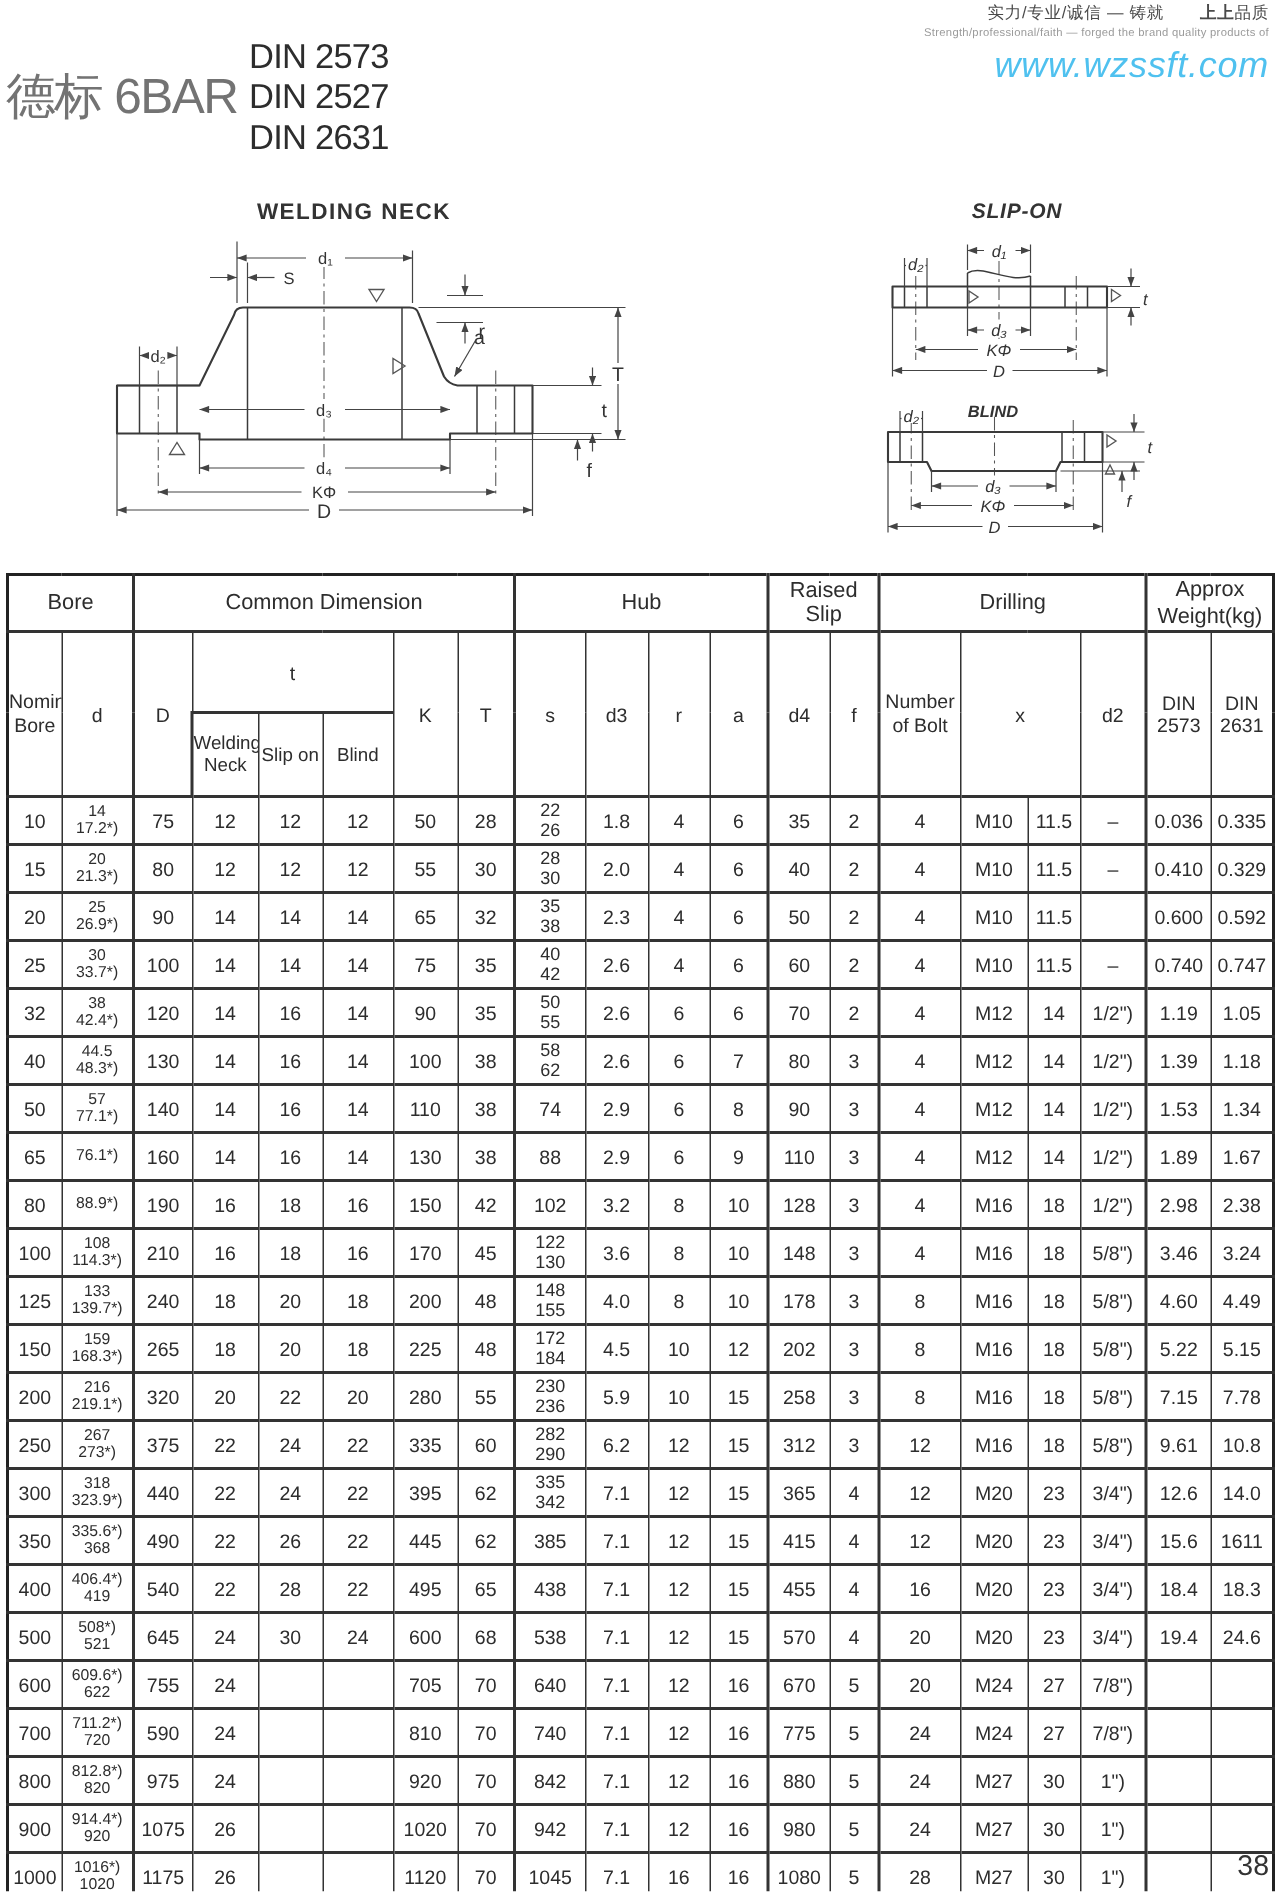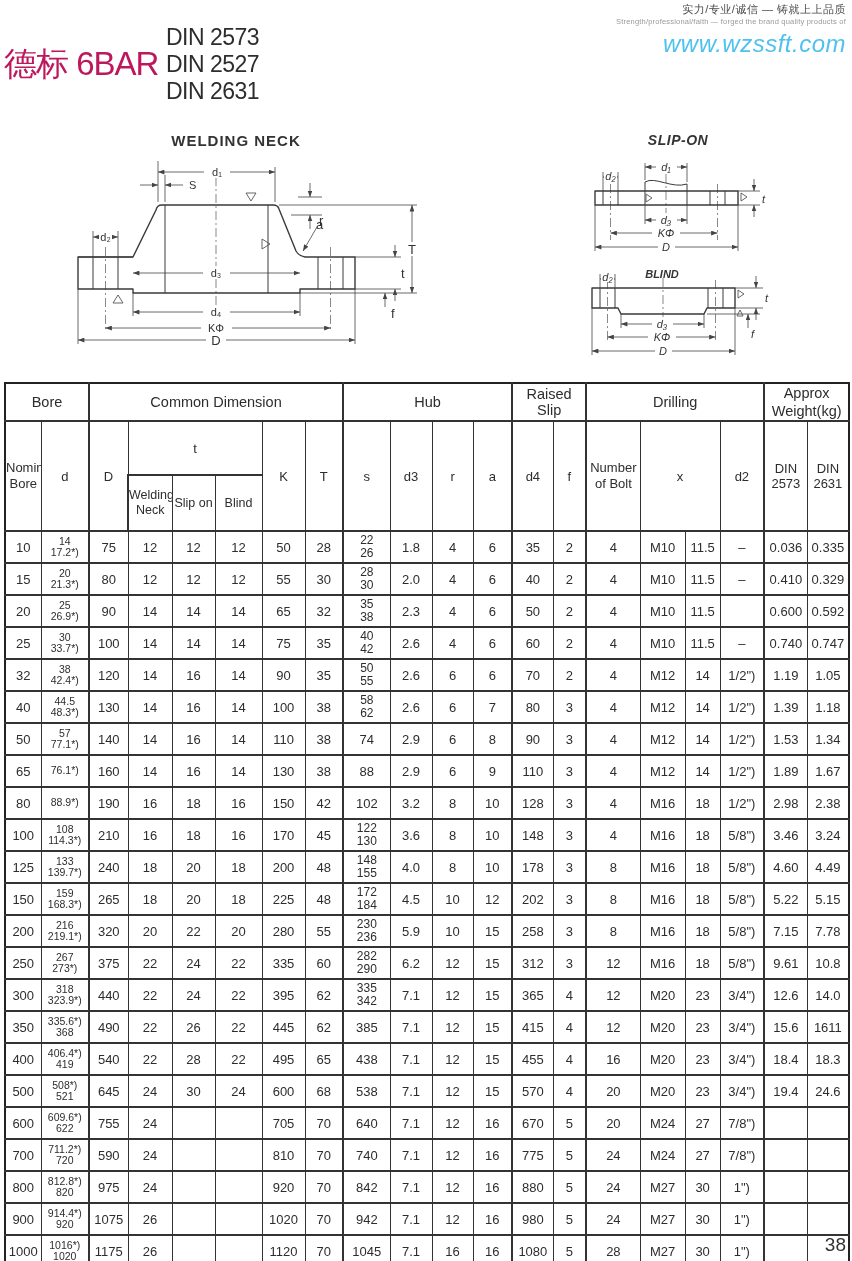--- a/index.html
+++ b/index.html
@@ -1,25 +1,25 @@
 <!DOCTYPE html>
 <html><head>
 <meta charset="utf-8">
 <style>
   html,body{margin:0;padding:0;background:#fff;}
   .page{position:relative;width:852px;height:1261px;background:#fff;overflow:hidden;
         font-family:"Liberation Sans",sans-serif;color:#2d2d2d;}
   
   .brand-slogan{position:absolute;top:3px;right:6px;text-align:right;line-height:1.25;}
   .slogan-cn{font-size:11px;color:#4a4a4a;letter-spacing:.5px;}
-  .slogan-cn b{font-weight:normal;}
+  .slogan-cn b{font-weight:bold;margin-left:24px;}
   .slogan-en{font-size:7.5px;color:#9a9a9a;letter-spacing:.2px;}
   .website{position:absolute;top:30px;right:6px;font-size:24px;font-style:italic;
            color:#4fc1ef;letter-spacing:.5px;}
-  .title-cn{position:absolute;left:4px;top:42px;font-size:33px;color:#be185d;
+  .title-cn{position:absolute;left:4px;top:42px;font-size:33px;color:#737373;
             letter-spacing:-1px;white-space:nowrap;}
   .din-list{position:absolute;left:166px;top:24px;font-size:23px;line-height:27px;
             color:#2d2d2d;letter-spacing:-.5px;}
   
   .drawing{position:absolute;}
   svg text{fill:#333;font-family:"Liberation Sans",sans-serif;}
   .part{fill:none;stroke:#3a3a3a;stroke-width:1.4;stroke-linejoin:round;}
   .inner{fill:none;stroke:#3a3a3a;stroke-width:1;}
   .dim{fill:none;stroke:#444;stroke-width:.8;}
   .cl{fill:none;stroke:#555;stroke-width:.7;stroke-dasharray:9 3 2 3;}

